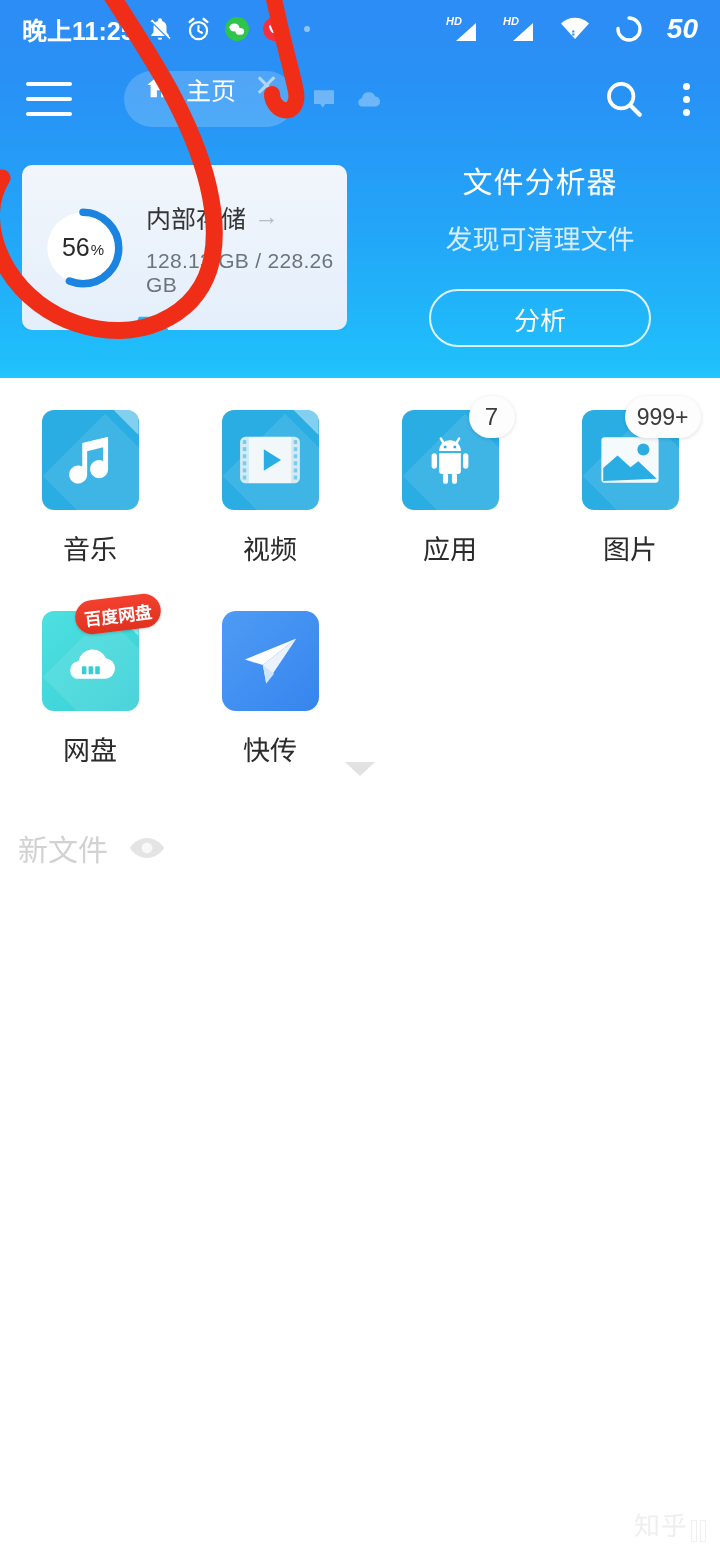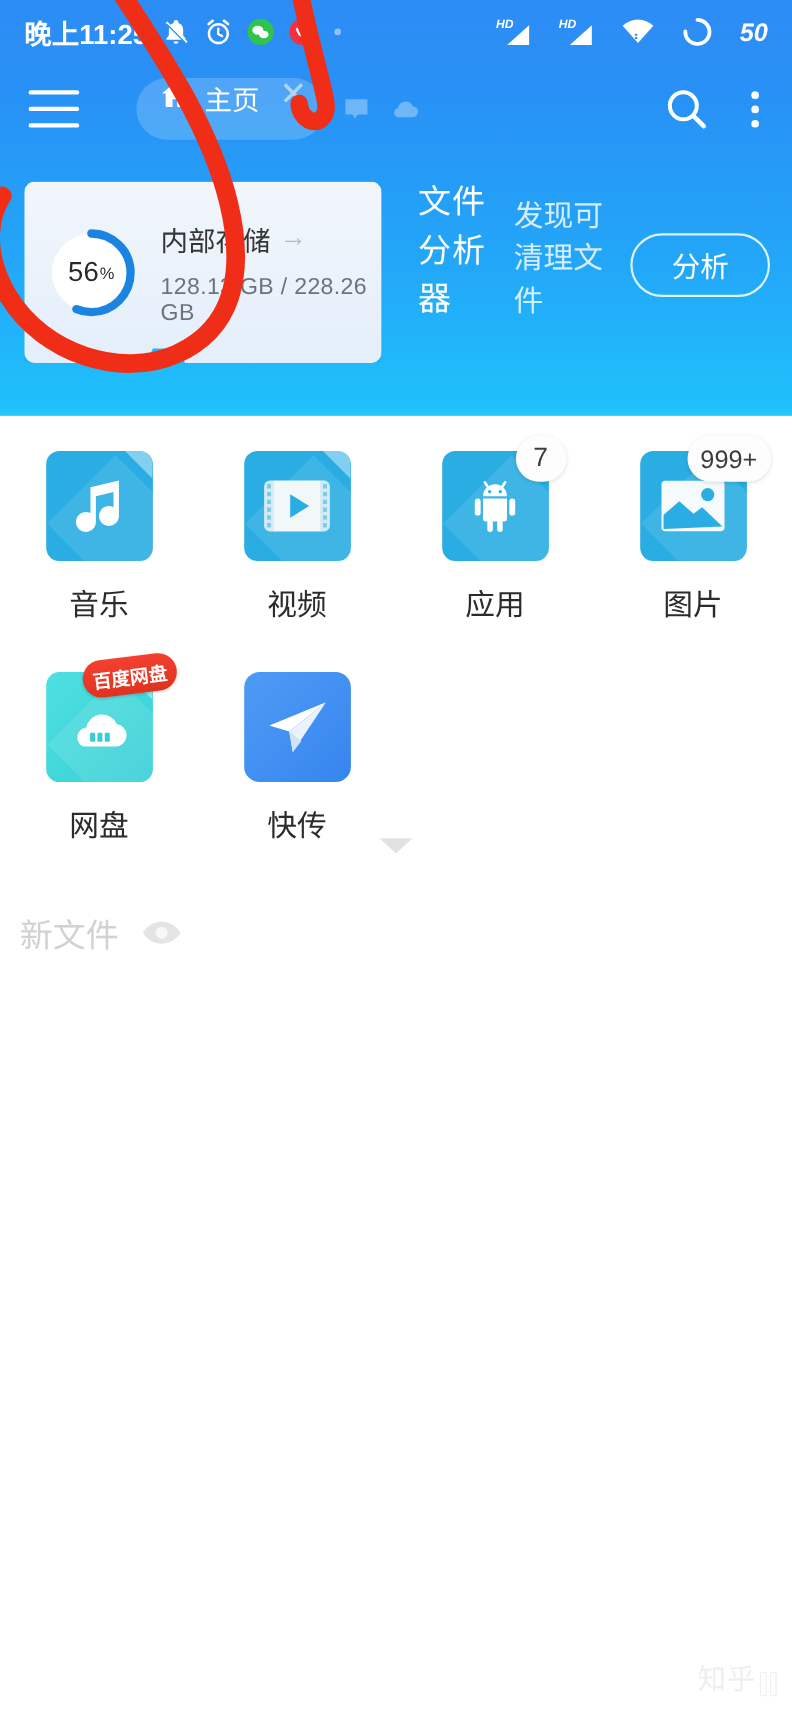--- a/index.html
+++ b/index.html
@@ -22,21 +22,21 @@
   .statusbar{
     position:absolute; left:0; top:0; width:720px; height:58px;
     display:flex; align-items:center; padding:0 22px;
   }
   .sb-left{ display:flex; align-items:center; gap:12px; }
   .sb-time{
     color:#fff; font-size:25px; font-weight:bold; letter-spacing:0px;
     white-space:nowrap;
   }
   .sb-right{ margin-left:auto; display:flex; align-items:center; gap:23px;font-style:italic; }
-  .sb-batt-num{ color:#fff; font-size:23px; font-weight:bold; }
+  .sb-batt-num{ color:#fff; font-size:28px; font-weight:bold; }
   .ic{ display:block; }
 
   
   .navbar{
     position:absolute; left:0; top:58px; width:720px; height:82px;
     display:flex; align-items:center; padding:0 26px;
   }
   .hamburger{
     width:46px; height:34px; display:flex; flex-direction:column;
     justify-content:space-between; cursor:pointer; flex:0 0 auto;
@@ -83,21 +83,21 @@
   .storage-title{
     display:flex; align-items:center; gap:8px;
     color:#353535; font-size:25px; font-weight:500;
   }
   .storage-arrow{ color:#b6bcc4; font-size:25px; }
   .storage-sub{ color:#6d737a; font-size:21px; margin-top:14px; letter-spacing:0.3px; }
 
   
   .analyzer{
     position:absolute; left:380px; top:158px; width:320px;
-    display:flex; align-items:center;
+    display:flex; flex-direction:column; align-items:center;
   }
   .an-title{ color:#ffffff; font-size:30px; font-weight:500; letter-spacing:1px; }
   .an-sub{ color:#d6edfd; font-size:27px; margin-top:16px; }
   .an-btn{
     margin-top:32px; width:222px; height:58px; border-radius:29px;
     border:2px solid rgba(255,255,255,0.85); background:transparent;
     color:#ffffff; font-size:26px; cursor:pointer;
     font-family:"Liberation Sans","DejaVu Sans",sans-serif;
     display:flex; align-items:center; justify-content:center;
   }

